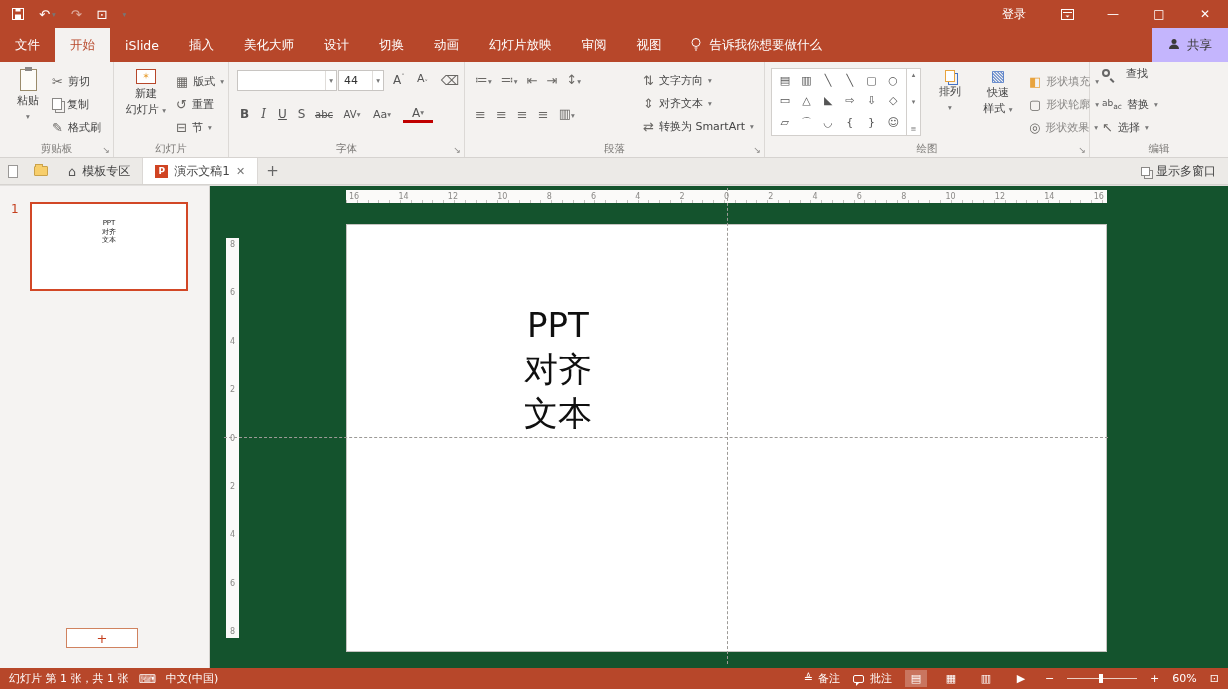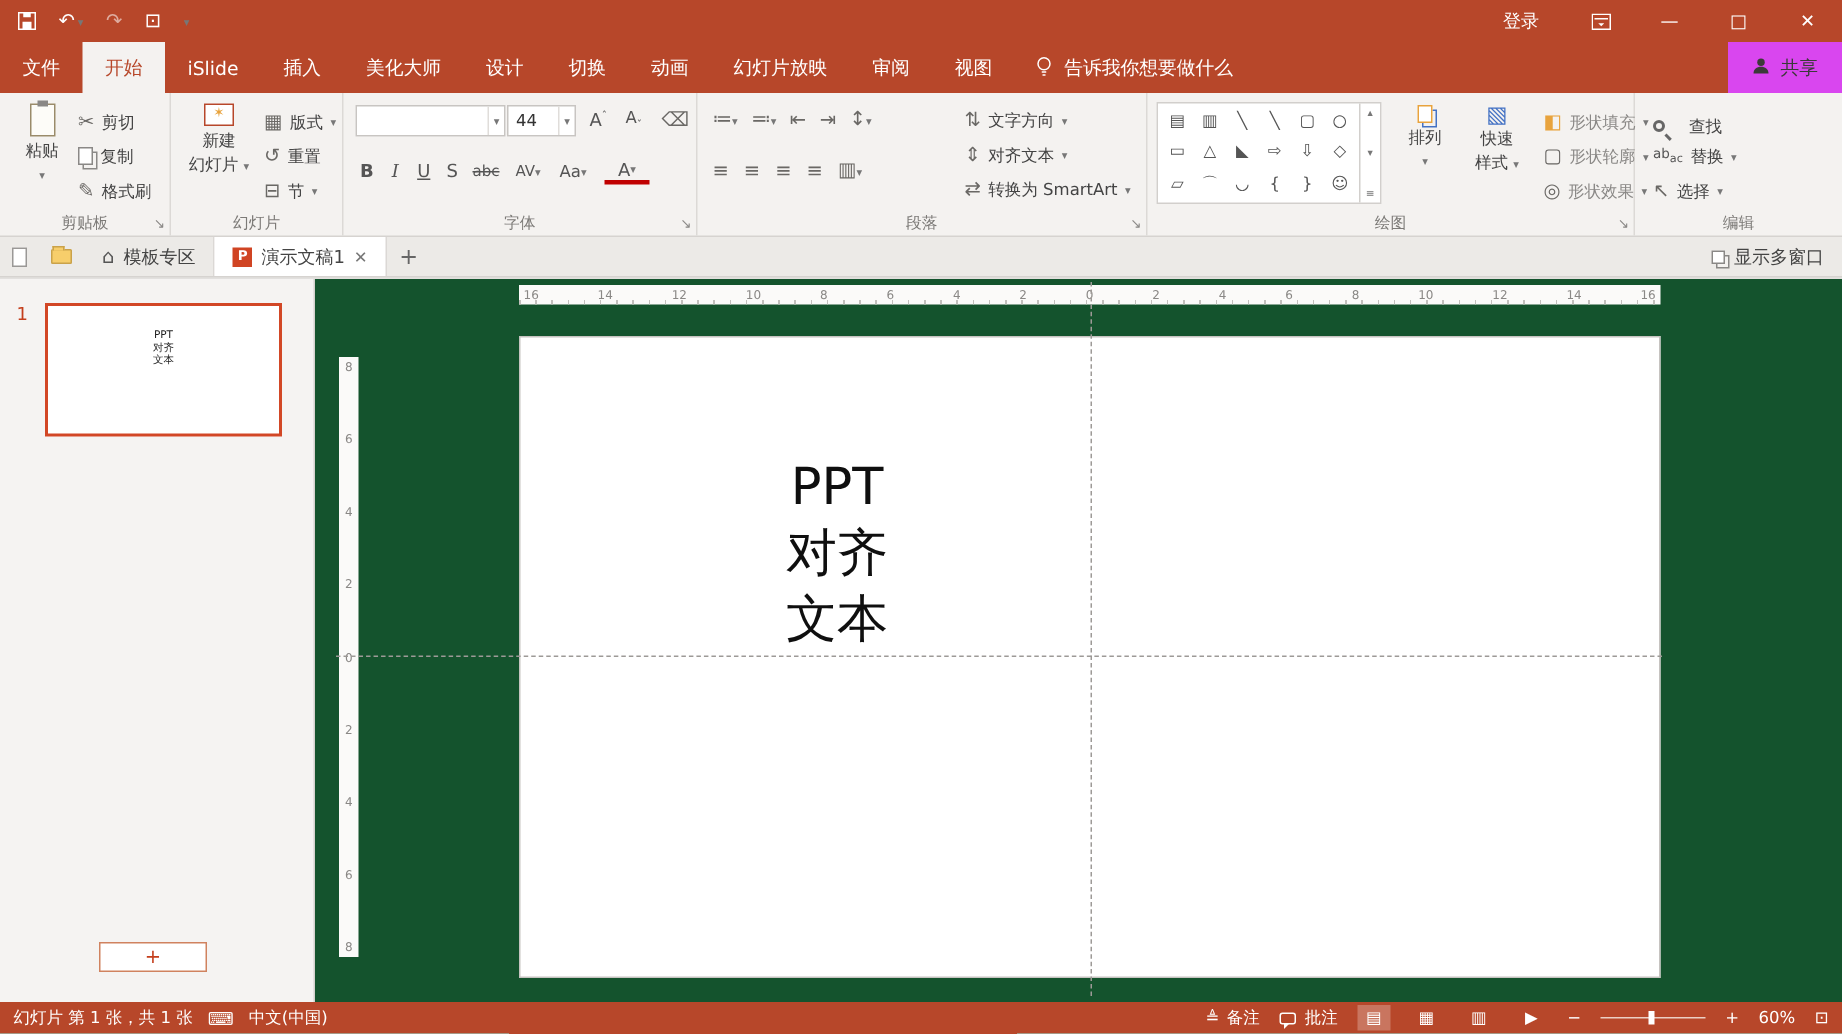--- a/index.html
+++ b/index.html
@@ -14,21 +14,21 @@
   .titlebar .tright{margin-left:auto;display:flex;align-items:center;height:100%;}
   .signin{font-size:12px;padding:0 18px;}
   .winbtn{width:46px;height:100%;display:flex;align-items:center;justify-content:center;font-size:12px;}
   .dim{opacity:.55;}
 
   
   .tabrow{position:absolute;top:28px;left:0;right:0;height:34px;background:#B7472A;display:flex;align-items:stretch;color:#fff;font-size:12.5px;z-index:25;}
   .tab{display:flex;align-items:center;padding:0 15px;white-space:nowrap;}
   .tab.active{background:#f4f2f0;color:#B7472A;}
   .tellme{display:flex;align-items:center;gap:7px;padding:0 14px;white-space:nowrap;}
-  .share{margin-left:auto;display:flex;align-items:center;gap:7px;padding:0 16px;background:#d946ef;color:#3b3a39;white-space:nowrap;}
+  .share{margin-left:auto;display:flex;align-items:center;gap:7px;padding:0 16px;background:#c4b5fd;color:#3b3a39;white-space:nowrap;}
 
   
   .ribbon{position:absolute;top:62px;left:0;right:0;height:96px;background:#f4f2f0;border-bottom:1px solid #d6d3d0;z-index:20;}
   .group{position:absolute;top:0;height:95px;border-right:1px solid #dcd9d6;}
   .glabel{position:absolute;bottom:1px;left:0;right:0;text-align:center;font-size:10.5px;color:#7c7a77;}
   .launcher{position:absolute;bottom:2px;right:3px;font-size:9px;color:#8a8886;line-height:9px;}
   .bigbtn{position:absolute;display:flex;flex-direction:column;align-items:center;gap:3px;font-size:11px;color:#444;text-align:center;line-height:13px;}
   .sbtn{position:absolute;display:flex;align-items:center;gap:5px;font-size:11px;color:#444;height:20px;white-space:nowrap;}
   .dd{font-size:7.5px;color:#777;}
   .gi{font-size:13px;color:#6a6865;line-height:13px;}
@@ -320,21 +320,21 @@
       <div class="sbtn" style="left:264px;top:55px;color:#8a8886;">
           <span class="gi">◎</span>
           <span>形状效果</span>
           <span class="dd">▾</span>
         </div>
       <div class="glabel">绘图</div>
       <div class="launcher">↘</div>
     </div>
 
     <div class="group" style="left:1090px;width:138px;border-right:none;">
-      <div class="sbtn" style="left:12px;top:12px;gap:16px;">
+      <div class="sbtn" style="left:12px;top:1px;gap:16px;">
           <span class="i-search"></span>
           <span>查找</span>
         </div>
       <div class="sbtn" style="left:12px;top:32px;">
           <span style="font-size:9px;color:#555;">ab<sub>ac</sub></span>
           <span>替换</span>
           <span class="dd">▾</span>
         </div>
       <div class="sbtn" style="left:12px;top:55px;">
           <span class="gi">↖</span>

